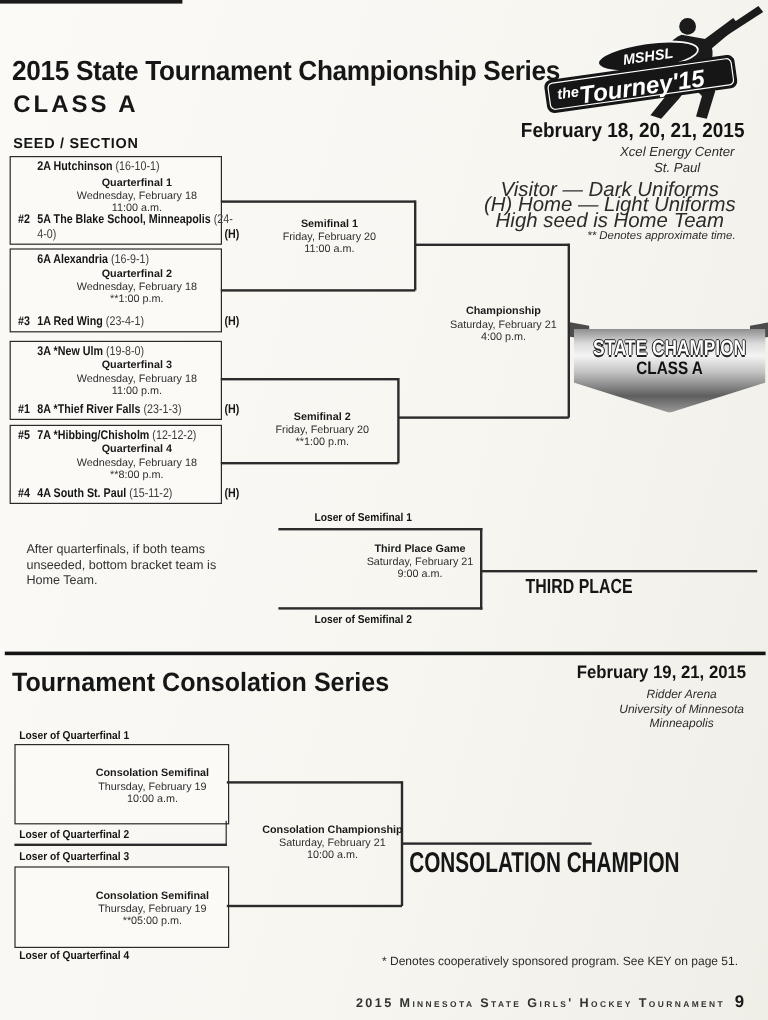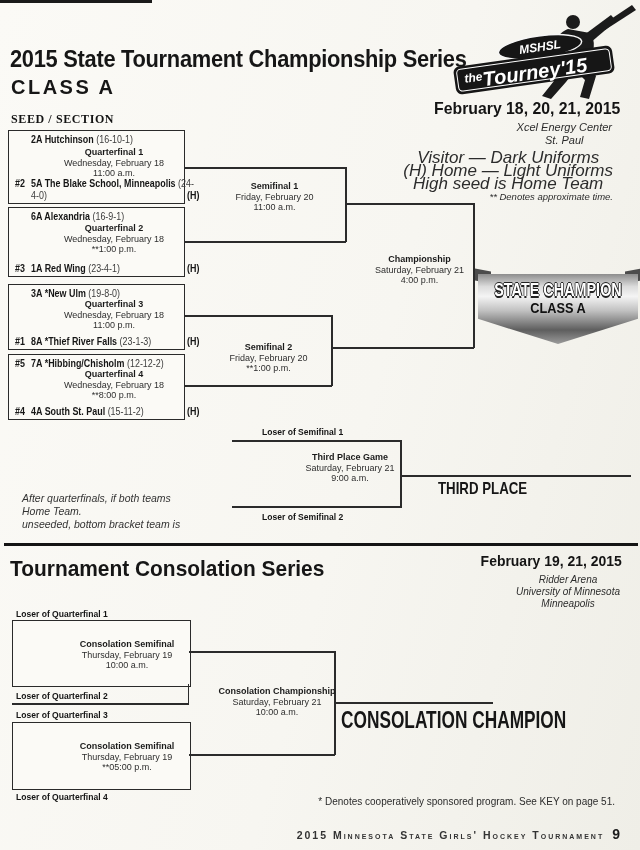--- a/index.html
+++ b/index.html
@@ -5,38 +5,38 @@
   html,body{margin:0;padding:0;background:#e8e7e2;}
   .page{position:relative;width:640px;height:850px;margin:0 auto;overflow:hidden;
         background:linear-gradient(105deg,#fbfaf6 0%,#f7f6f1 55%,#efeee7 100%);
         font-family:"Liberation Sans",sans-serif;color:#1c1c1c;}
   .abs{position:absolute;}
   .hline{position:absolute;height:1.5px;background:#2b2b2b;}
   .vline{position:absolute;width:1.5px;background:#2b2b2b;}
   .h-title{position:absolute;left:10px;top:46px;font-size:23px;font-weight:bold;letter-spacing:-0.3px;
            white-space:nowrap;transform:scaleX(0.95);transform-origin:0 0;color:#161616;}
   .h-class{position:absolute;left:11px;top:76px;font-size:20px;font-weight:bold;letter-spacing:2.5px;color:#161616;}
-  .h-seed{position:absolute;left:11px;top:112px;font-size:12px;font-weight:bold;letter-spacing:0.6px;color:#141414;font-family:Liberation Serif, serif;}
+  .h-seed{position:absolute;left:11px;top:112px;font-size:12px;font-weight:bold;letter-spacing:0.6px;color:#141414;}
   .r-bold{position:absolute;font-weight:bold;white-space:nowrap;transform:scaleX(0.93);transform-origin:100% 0;color:#141414;}
   .r-it{position:absolute;text-align:center;font-style:italic;color:#2c2c2c;}
   .qf-box{position:absolute;left:8px;width:175px;border:1.5px solid #2a2a2a;background:#fbfaf6;}
   .con-box{position:absolute;border:1.5px solid #2a2a2a;background:#fbfaf6;}
   .team-row{position:relative;width:200px;transform:scaleX(0.85);transform-origin:0 0;
             font-weight:bold;font-size:10.5px;line-height:11.5px;padding-left:26px;color:#151515;}
   .team-row.top{margin-top:3px;}
   .team-row.bot{position:absolute;left:0;bottom:2px;}
   .seed{position:absolute;left:7px;top:0;}
   .record{font-weight:normal;color:#3c3c3c;}
   .home{position:absolute;right:2px;bottom:0;}
   .game-info{position:absolute;text-align:center;font-size:9px;line-height:10.5px;color:#2e2e2e;}
   .game-name{font-weight:bold;color:#1a1a1a;}
   .loser-label{position:absolute;font-weight:bold;font-size:9.5px;transform:scaleX(0.9);transform-origin:0 0;
                white-space:nowrap;color:#141414;}
   .big-label{position:absolute;font-weight:bold;white-space:nowrap;transform-origin:0 0;color:#161616;}
-  .note-it{position:absolute;font-style:italic;font-size:10.5px;line-height:13px;color:#333;margin-top:40px;}
+  .note-it{position:absolute;font-size:10.5px;line-height:13px;color:#333;}
   .banner{position:absolute;left:478px;top:270px;width:160px;height:74px;}
   .banner-flap{position:absolute;width:16px;height:12px;background:#4c4c4c;}
   .banner-shape{position:absolute;left:0;top:4px;width:160px;height:70px;
     background:linear-gradient(180deg,#8d8d8d 0%,#dcdcdc 18%,#f4f4f4 32%,#c2c2c2 52%,#5e5e5e 80%,#9b9b9b 100%);
     clip-path:polygon(0 0,100% 0,100% 64%,50% 100%,0 64%);}
   .banner-t1{position:absolute;left:0;top:10px;width:160px;text-align:center;font-weight:bold;font-size:18px;
     transform:scaleX(0.8);transform-origin:50% 0;color:#fff;white-space:nowrap;
     text-shadow:-1px 0 #222,1px 0 #222,0 -1px #222,0 1.5px #222;}
   .banner-t2{position:absolute;left:0;top:29px;width:160px;text-align:center;font-weight:bold;font-size:15px;
     transform:scaleX(0.85);transform-origin:50% 0;color:#111;white-space:nowrap;}
@@ -183,22 +183,22 @@
   <div class="banner">
     <div class="banner-flap" style="left:-3px;top:0;transform:skewY(10deg)"></div>
     <div class="banner-flap" style="right:-3px;top:0;transform:skewY(-10deg)"></div>
     <div class="banner-shape"></div>
     <div class="banner-t1">STATE CHAMPION</div>
     <div class="banner-t2">CLASS A</div>
   </div>
 
   <div class="note-it" style="left:22px;top:452px;width:185px">
     <div>After quarterfinals, if both teams</div>
+    <div>unseeded, bottom bracket team is</div>
     <div>Home Team.</div>
-    <div>unseeded, bottom bracket team is</div>
   </div>
 
   <div class="loser-label" style="left:262px;top:426px">Loser of Semifinal 1</div>
   <div class="hline" style="left:232px;top:440px;width:170px"></div>
   <div class="vline" style="left:400px;top:440px;height:68px"></div>
   <div class="hline" style="left:232px;top:506px;width:170px"></div>
   <div class="loser-label" style="left:262px;top:511px">Loser of Semifinal 2</div>
   <div class="game-info" style="left:285px;top:452px;width:130px">
     <div class="game-name">Third Place Game</div>
     <div>Saturday, February 21</div>

